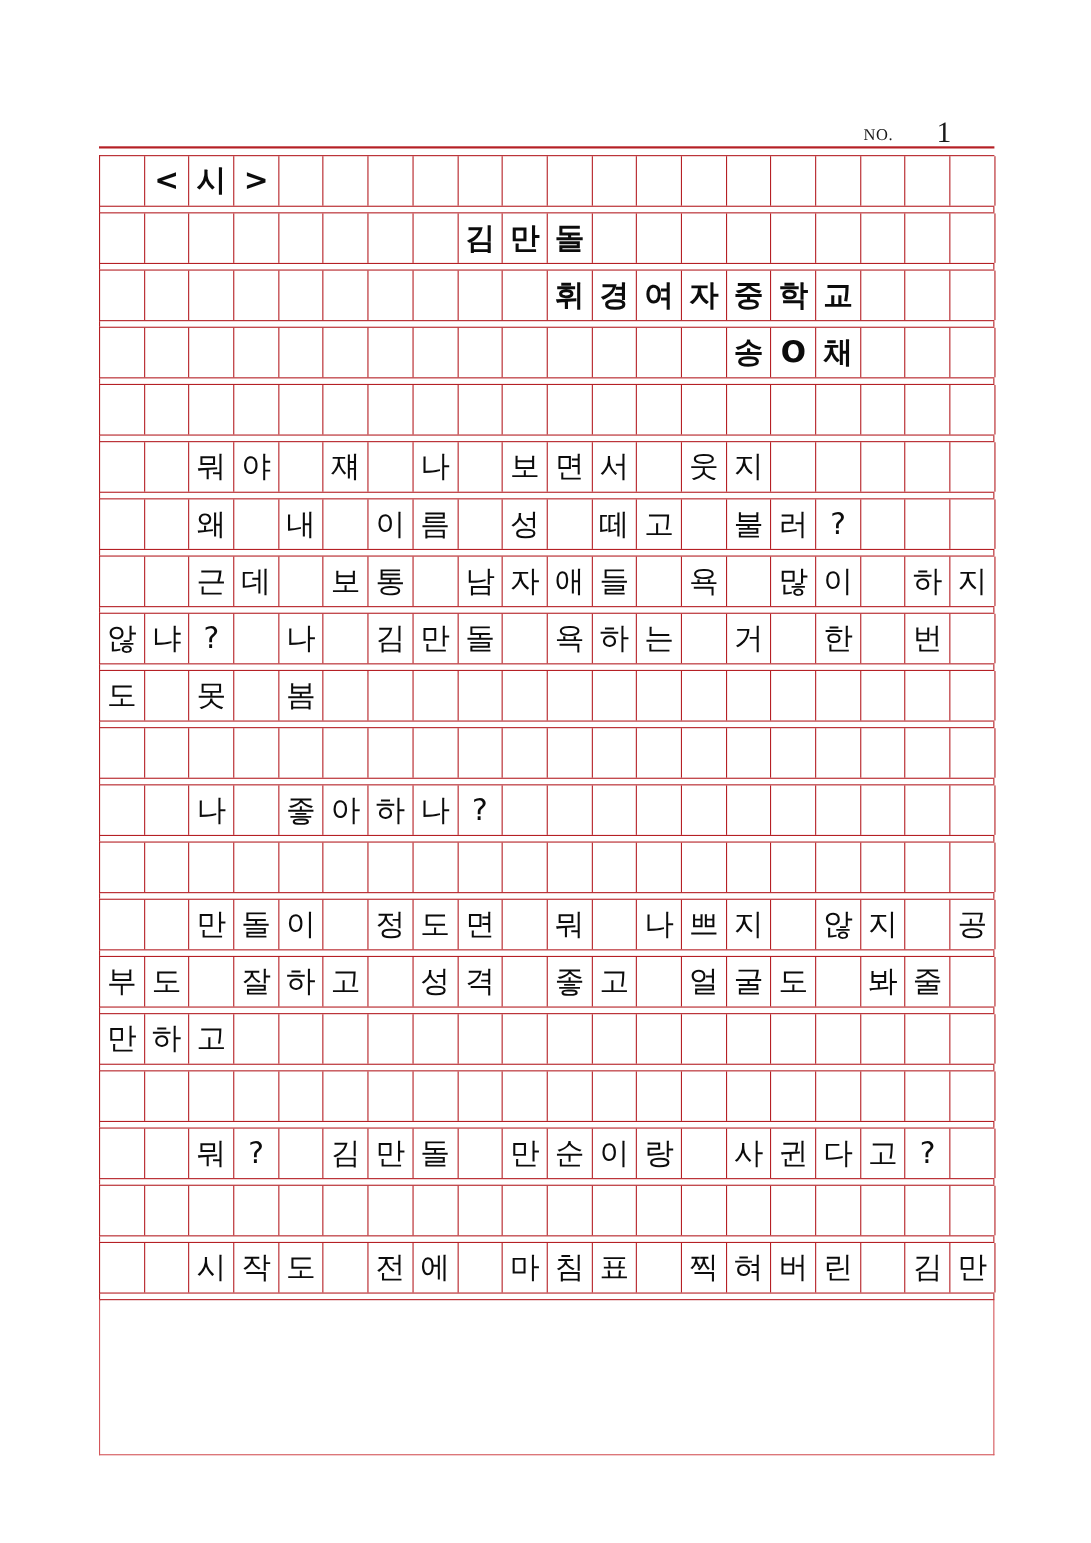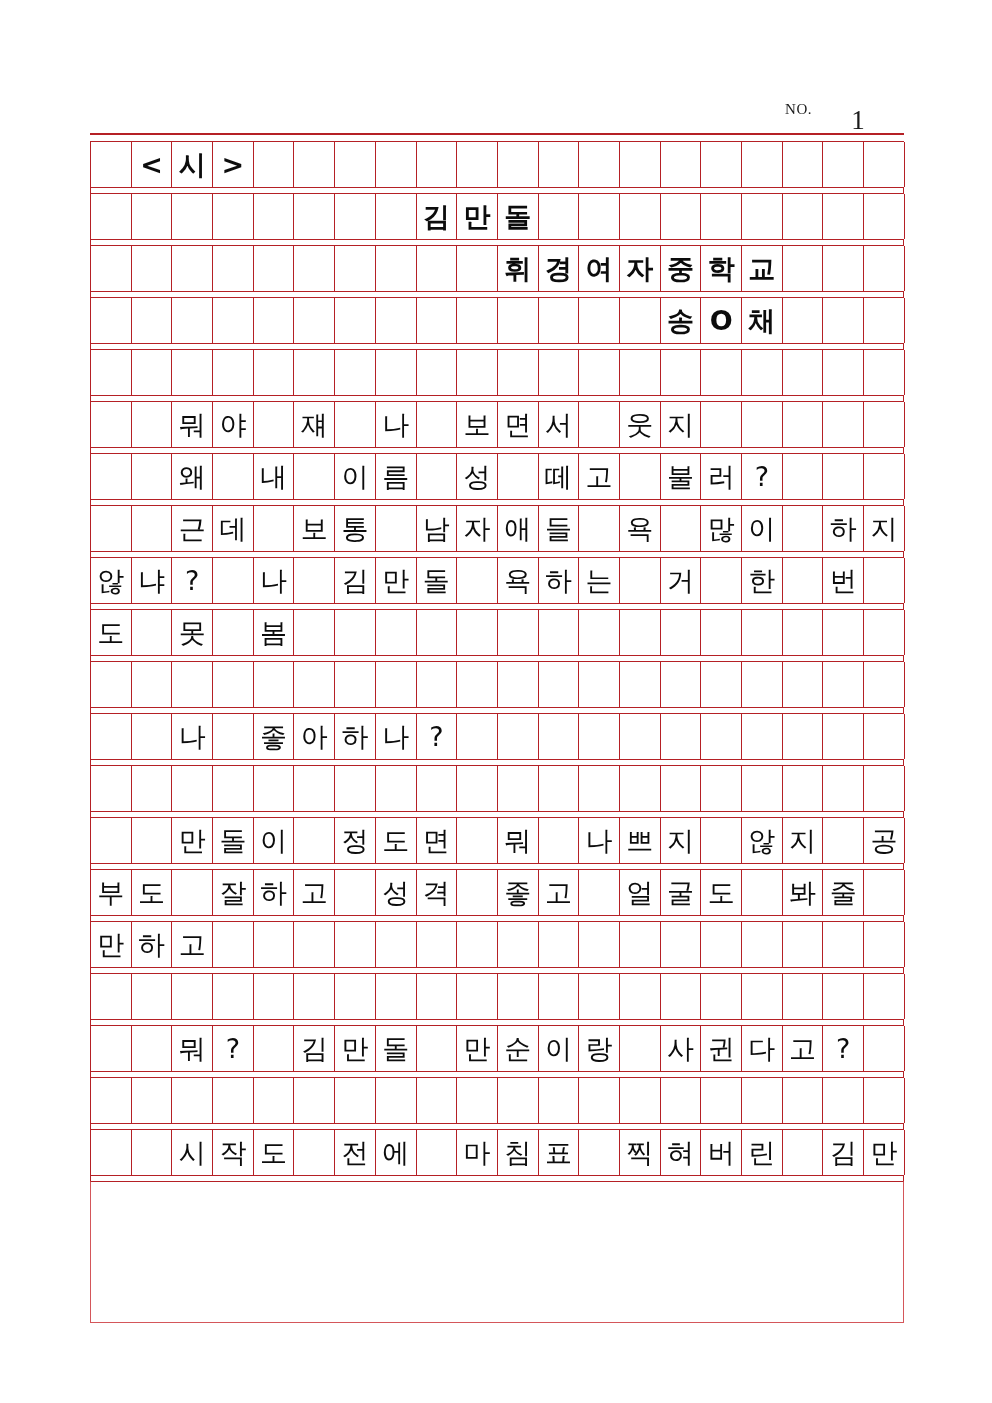--- a/index.html
+++ b/index.html
@@ -28,21 +28,21 @@
     align-items: flex-end;
     justify-content: flex-end;
     gap: 0px;
   }
   #no-label {
     font-family: "Liberation Serif", "DejaVu Serif", serif;
     font-size: 15px;
     color: #1a1a1a;
     letter-spacing: 0.5px;
     line-height: 1;
-    padding-bottom: 17px;
+    padding-bottom: 3px;
   }
   #no-value {
     font-family: "Liberation Serif", "DejaVu Serif", serif;
     font-size: 27px;
     color: #1a1a1a;
     line-height: 1;
     width: 92px;
     text-align: center;
     padding-bottom: 0px;
   }

